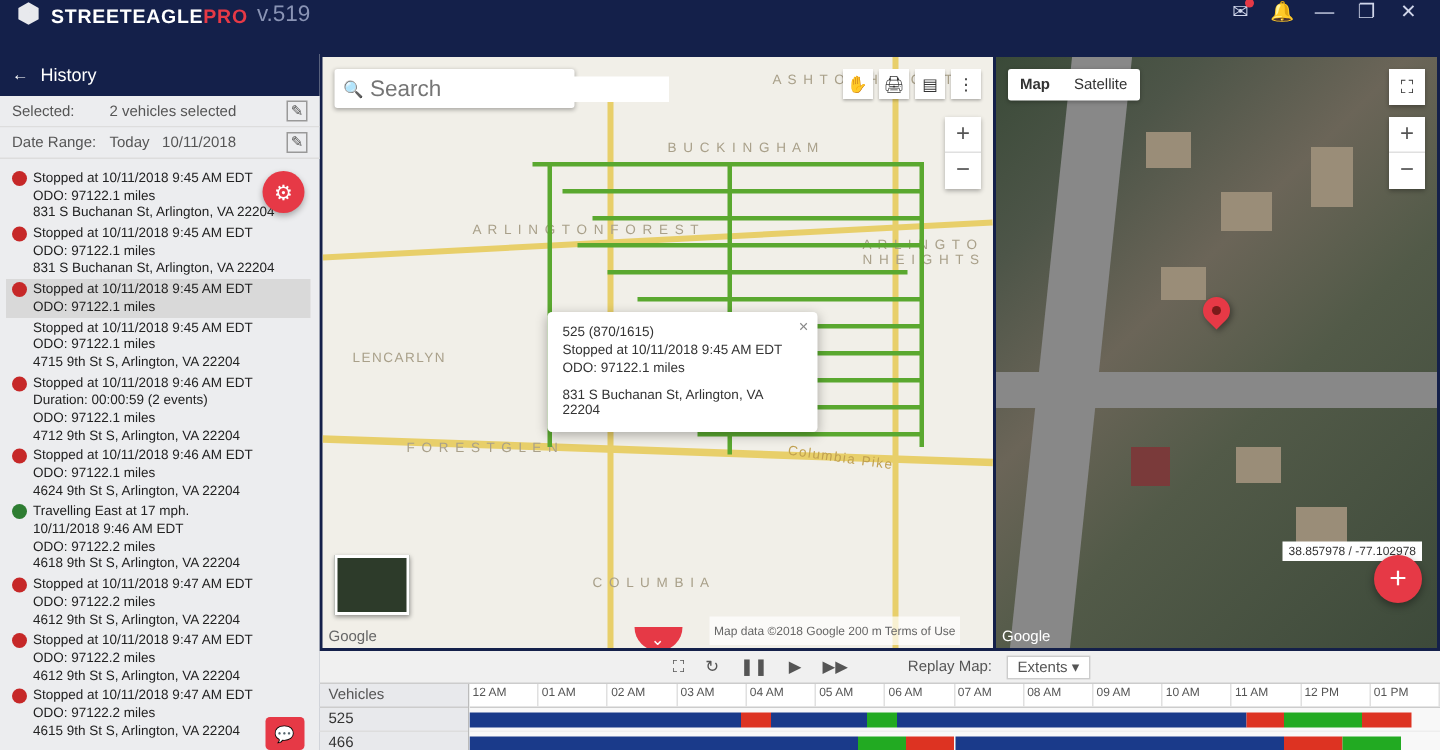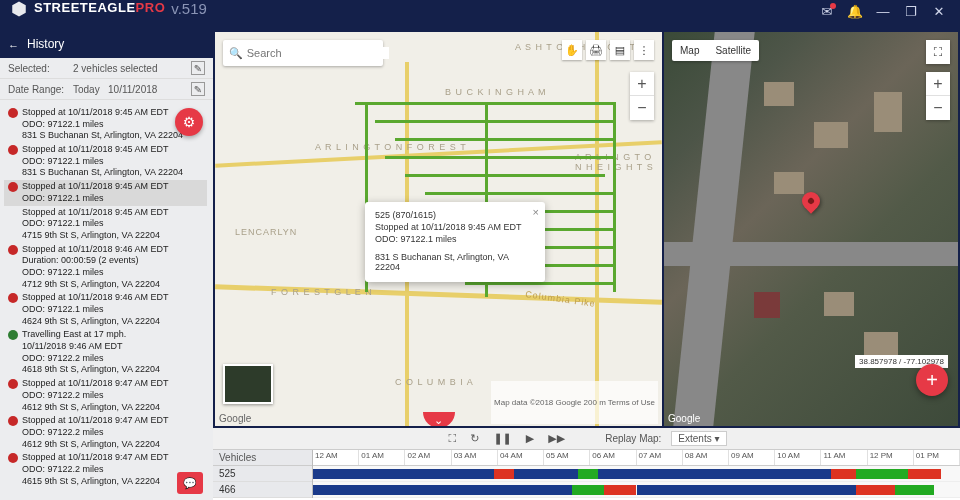--- a/index.html
+++ b/index.html
@@ -1,17 +1,17 @@
 <!DOCTYPE html>
 <html><head>
 <meta charset="utf-8">
 <style>
   *{box-sizing:border-box;margin:0;padding:0;font-family:Arial,Helvetica,sans-serif}
   body{background:#0e1a3a;width:960px;height:500px;overflow:hidden;position:relative;font-size:11px;color:#333}
-  .titlebar{height:30px;background:#14204a;display:flex;align-items:flex-start;padding:0 10px;color:#fff}
+  .titlebar{height:30px;background:#14204a;display:flex;align-items:flex-end;padding:18px 10px;color:#fff}
   .logo-icon{width:18px;height:18px;margin-right:6px;display:flex;align-items:center;justify-content:center}
   .brand{font-weight:600;letter-spacing:.5px;font-size:13px}
   .brand-pro{color:#e63946}
   .ver{font-size:15px;color:#8a94b5;margin-left:6px}
   .title-spacer{flex:1}
   .title-btn{width:22px;height:22px;display:flex;align-items:center;justify-content:center;color:#d0d6ea;margin-left:6px;cursor:pointer;font-size:13px}
   .title-btn.envelope{position:relative}
   .title-btn.envelope::after{content:'';position:absolute;width:6px;height:6px;background:#e63946;border-radius:50%;top:3px;right:2px}
   .main{display:flex;height:470px}
   .sidebar{width:213px;background:#ecedef;display:flex;flex-direction:column;position:relative}
@@ -33,42 +33,42 @@
   .dot.green{background:#2e7d32}
   .dot.none{background:transparent}
   .event .txt{flex:1}
   .chat-fab{position:absolute;right:10px;bottom:6px;width:26px;height:22px;background:#e63946;color:#fff;display:flex;align-items:center;justify-content:center;border-radius:3px;cursor:pointer}
   .content{flex:1;display:flex;flex-direction:column;background:#fff}
   .maps{flex:1;display:flex;gap:2px;background:#14204a;padding:2px}
   .map-pane{position:relative;background:#f1efe8;overflow:hidden}
   .map-left{flex:1}
   .map-right{width:294px;background:#2a3a2a}
   .map-search{position:absolute;top:8px;left:8px;z-index:3;display:flex;align-items:center;background:#fff;border-radius:2px;box-shadow:0 1px 3px rgba(0,0,0,.3);height:26px;padding:0 6px;width:160px}
-  .map-search input{border:none;outline:none;font-size:11px;flex:1;margin-left:4px}
+  .map-search input{border:none;outline:none;font-size:15px;flex:1;margin-left:4px}
   .map-toolbar{position:absolute;top:8px;right:8px;z-index:3;display:flex;gap:4px}
   .map-tool{width:20px;height:20px;background:#fff;box-shadow:0 1px 2px rgba(0,0,0,.3);display:flex;align-items:center;justify-content:center;font-size:11px;cursor:pointer}
   .map-type{position:absolute;top:8px;left:8px;z-index:3;display:flex;background:#fff;border-radius:2px;box-shadow:0 1px 3px rgba(0,0,0,.3);font-size:10px;overflow:hidden}
   .map-type span{padding:5px 8px;cursor:pointer}
-  .map-type span.active{font-weight:normal}
+  .map-type span.active{font-weight:bold}
   .map-fs{position:absolute;top:8px;right:8px;width:24px;height:24px;background:#fff;box-shadow:0 1px 3px rgba(0,0,0,.3);display:flex;align-items:center;justify-content:center;cursor:pointer;font-size:12px;z-index:3}
   .zoom-ctrl{position:absolute;top:40px;right:8px;width:24px;background:#fff;box-shadow:0 1px 3px rgba(0,0,0,.3);z-index:3}
   .zoom-ctrl div{height:24px;display:flex;align-items:center;justify-content:center;cursor:pointer;font-size:16px;color:#555;border-bottom:1px solid #e0e0e0}
   .zoom-ctrl div:last-child{border-bottom:none}
   .map-bg{position:absolute;inset:0}
   .road{position:absolute;background:#e8cf6a;height:4px}
   .route-area{position:absolute;top:70px;left:140px;width:270px;height:200px}
   .route-line{position:absolute;background:#5aa82f;height:3px}
   .area-label{position:absolute;font-size:9px;color:#a9a08a;letter-spacing:1px}
   .info-window{position:absolute;top:170px;left:150px;width:180px;background:#fff;box-shadow:0 2px 8px rgba(0,0,0,.3);border-radius:3px;padding:8px 10px;font-size:9px;z-index:4}
   .info-window .close{position:absolute;top:4px;right:6px;cursor:pointer;color:#888;font-size:11px}
   .info-line{margin-bottom:2px}
   .down-arrow{position:absolute;bottom:-2px;left:50%;transform:translateX(-50%);z-index:3}
   .down-arrow-btn{width:32px;height:16px;background:#e63946;border-radius:0 0 16px 16px;color:#fff;display:flex;align-items:center;justify-content:center;cursor:pointer;font-size:11px}
   .inset-thumb{position:absolute;bottom:22px;left:8px;width:50px;height:40px;background:#2d3b2a;border:2px solid #fff;box-shadow:0 1px 3px rgba(0,0,0,.4);z-index:3}
-  .map-attrib{position:absolute;bottom:2px;right:4px;font-size:8px;color:#666;z-index:3;background:rgba(255,255,255,.7);padding:17px 3px}
+  .map-attrib{position:absolute;bottom:2px;right:22px;font-size:8px;color:#666;z-index:3;background:rgba(255,255,255,.7);padding:5px 3px}
   .g-logo{position:absolute;bottom:2px;left:4px;font-size:10px;color:#666;z-index:3}
   .sat-bg{position:absolute;inset:0;background:linear-gradient(135deg,#3a4a38 0%,#4d5548 20%,#6b6558 40%,#525a48 60%,#3d4a3a 100%)}
   .sat-road{position:absolute;background:#888}
   .sat-house{position:absolute;background:#9a8d78}
   .pin{position:absolute;top:160px;left:50%;transform:translateX(-50%);z-index:3}
   .pin-shape{width:18px;height:18px;background:#e63946;border-radius:50% 50% 50% 0;transform:rotate(-45deg);box-shadow:0 2px 4px rgba(0,0,0,.4)}
   .pin-shape::after{content:'';position:absolute;width:6px;height:6px;background:#7a1a1a;border-radius:50%;top:6px;left:6px}
   .add-fab{position:absolute;bottom:30px;right:10px;width:32px;height:32px;background:#e63946;border-radius:50%;color:#fff;display:flex;align-items:center;justify-content:center;font-size:20px;cursor:pointer;z-index:3;box-shadow:0 2px 6px rgba(0,0,0,.4)}
   .coord-box{position:absolute;bottom:22px;right:10px;background:#fff;font-size:8px;padding:2px 4px;z-index:2;transform:translateY(-36px)}
   .tl-controls{height:22px;background:#f0f0f0;display:flex;align-items:center;justify-content:center;gap:10px;font-size:11px;color:#555;border-bottom:1px solid #ccc}

